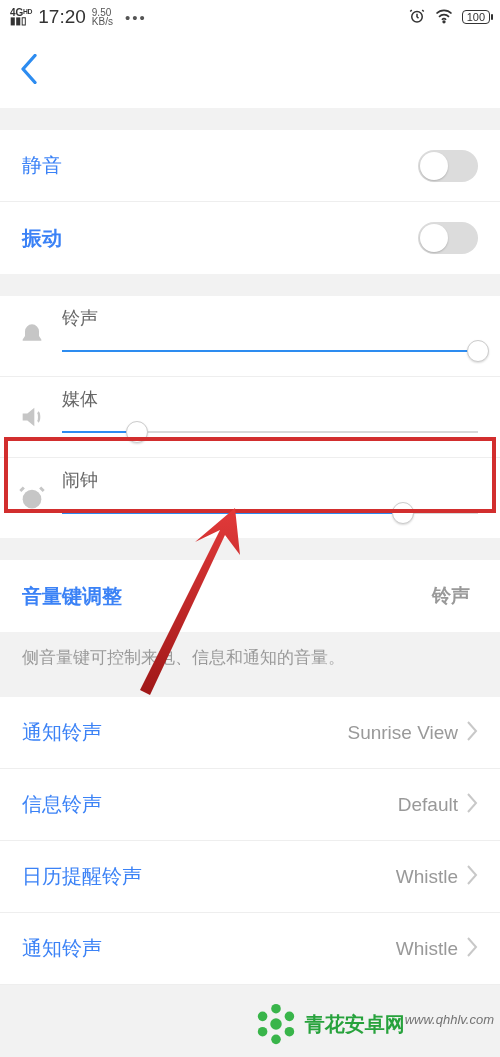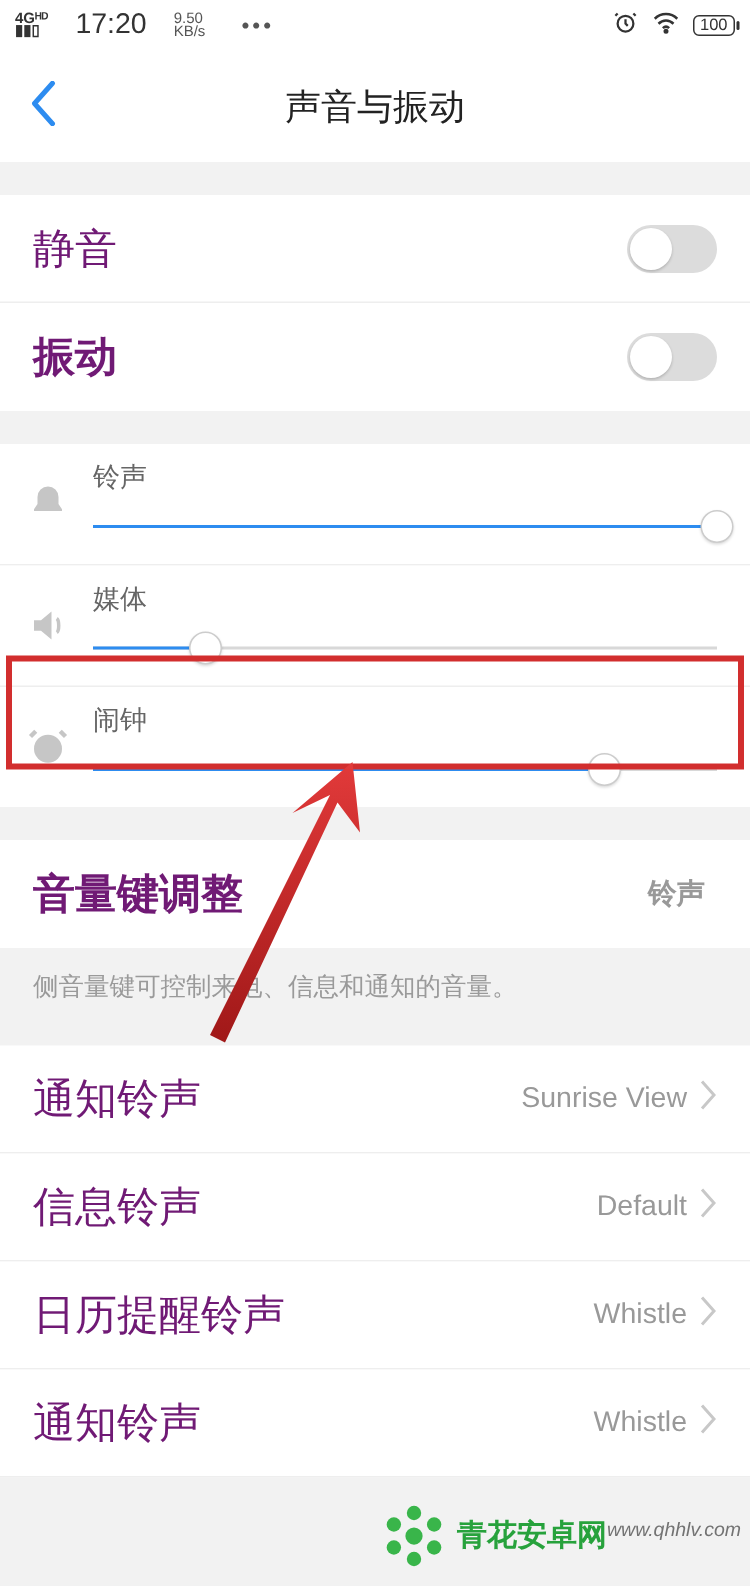--- a/index.html
+++ b/index.html
@@ -1,41 +1,41 @@
 <!DOCTYPE html>
 <html><head>
 <meta charset="utf-8">
 <style>
   * { box-sizing: border-box; margin: 0; padding: 0; }
   html, body { width: 500px; height: 1057px; font-family: -apple-system, "Helvetica Neue", Arial, sans-serif; background: #f2f2f2; color: #222; }
   .phone { width: 500px; height: 1057px; background: #f2f2f2; position: relative; overflow: hidden; }
 
   
   .status-bar { height: 34px; background: #fff; display: flex; align-items: center; padding: 0 10px; font-size: 15px; color: #333; }
-  .sb-left { display: flex; align-items: center; gap: 14px; }
+  .sb-left { display: flex; align-items: center; gap: 2px; }
   .sb-signal { font-size: 10px; line-height: 8px; font-weight: bold; }
   .sb-time { font-size: 19px; font-weight: 500; margin-left: 4px; }
   .sb-speed { font-size: 10px; line-height: 9px; margin-left: 4px; color: #555; }
   .sb-dots { margin-left: 10px; letter-spacing: 2px; color: #555; }
   .sb-right { margin-left: auto; display: flex; align-items: center; gap: 8px; }
   .batt { border: 1.5px solid #333; border-radius: 4px; padding: 0 4px; font-size: 11px; position: relative; }
   .batt::after { content: ""; position: absolute; right: -4px; top: 3px; width: 2px; height: 6px; background: #333; border-radius: 1px; }
 
   
   .header { height: 74px; background: #fff; display: flex; align-items: center; position: relative; }
   .back { position: absolute; left: 14px; top: 20px; width: 30px; height: 30px; display:flex; align-items:center; justify-content:center;}
   .back svg { width: 18px; height: 30px; }
   .title { margin: 0 auto; font-size: 24px; font-weight: 500; color: #222; }
 
   .gap { height: 22px; background: #f2f2f2; }
 
   .row { background: #fff; padding: 0 22px; display: flex; align-items: center; border-bottom: 1px solid #eee; position: relative; }
   .row.noborder { border-bottom: none; font-weight: bold; }
   .row-h { height: 72px; }
-  .row-label { font-size: 28px; color: #701a75; flex: 1; }
+  .row-label { font-size: 20px; color: #3b82f6; flex: 1; }
   .row-value { font-size: 19px; color: #999; margin-right: 8px; }
   .chevron svg { width: 12px; height: 20px; }
 
   
   .toggle { width: 60px; height: 32px; background: #dcdcdc; border-radius: 16px; position: relative; }
   .toggle .knob { position: absolute; width: 28px; height: 28px; background: #fff; border-radius: 50%; top: 2px; left: 2px; box-shadow: 0 1px 2px rgba(0,0,0,0.2); }
 
   
   .slider-group { background: #fff; padding: 10px 22px 14px 62px; border-bottom: 1px solid #eee; position: relative; }
   .slider-group.noborder { border-bottom: none; }
@@ -95,21 +95,20 @@
       <span class="batt"><span>100</span></span>
     </div>
   </div>
 
   <div class="header">
     <div class="back">
       <svg viewBox="0 0 12 20">
           <path d="M10 1 L2 10 L10 19" fill="none" stroke="#2d8cf0" stroke-width="2.2" stroke-linecap="round" stroke-linejoin="round"></path>
         </svg>
     </div>
-    <div class="title">声音与振动</div>
   </div>
 
   <div class="gap"></div>
 
   <div class="row row-h">
     <div class="row-label">静音</div>
     <div class="toggle">
         <div class="knob"></div>
       </div>
   </div>

